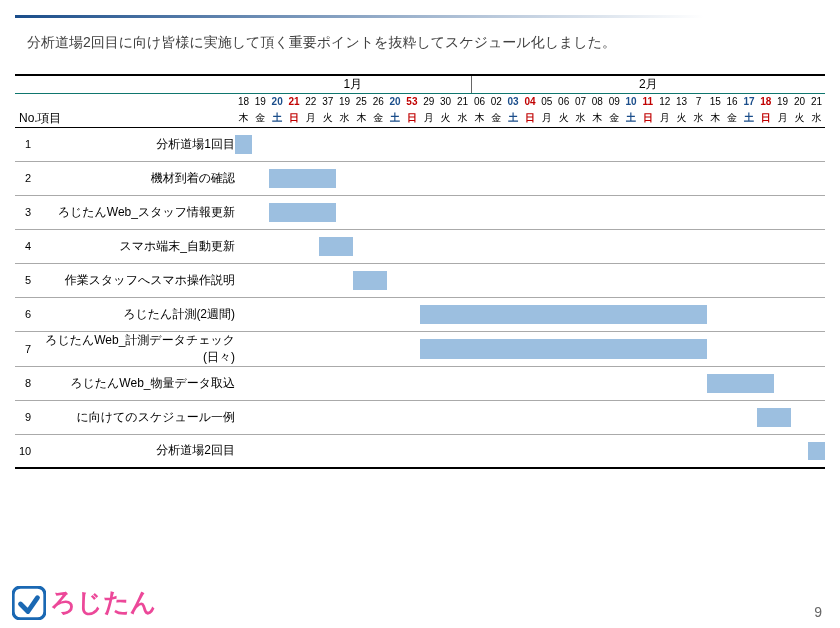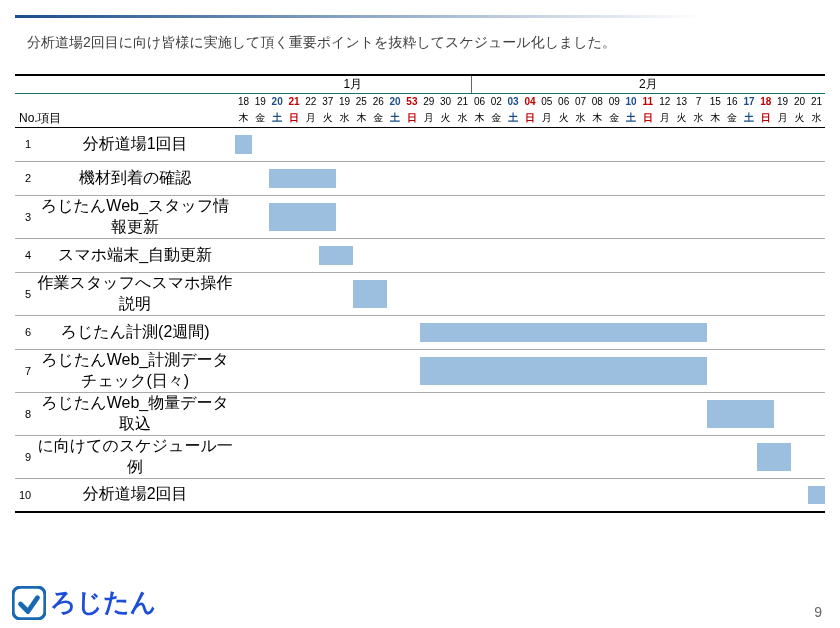--- a/index.html
+++ b/index.html
@@ -20,32 +20,32 @@
   .month-cell { text-align: center; font-size: 12px; padding: 2px 0; }
   .month-left-border { border-left: 1px solid #666; }
   .date-row td, .dow-row td { text-align: center; font-size: 10px; border: none; height: 16px; }
   .date-row td.no-cell { text-align: left; font-size: 11px; padding-left: 4px; }
   .dow-row { border-bottom: 1.5px solid #000; }
   .dow-row td.no-cell { text-align: left; font-size: 12px; padding-left: 4px; }
   td.sat { color: #1a4d8a; font-weight: 600; }
   td.sun { color: #c00000; font-weight: 600; }
   .task-row { height: 34px; border-bottom: 1px solid #aaa; }
   .task-row td.num { text-align: right; font-size: 11px; padding-right: 2px; }
-  .task-row td.task-name { text-align: center; font-size: 16px; padding-left: 2px; }
+  .task-row td.task-name { text-align: right; font-size: 12px; padding-left: 2px; }
   .task-row td.cell { position: relative; padding:0; }
   td.cell.fill::after {
     content: ""; position: absolute; top: 7px; bottom: 7px;
     left: 0; right: 0;
     background: #9cbfe0;
   }
   .row-top-border td { border-top: 2px solid #000; }
   .row-bottom-thick { border-bottom: 2.5px solid #000; }
   .footer { position: absolute; bottom: 8px; left: 12px; right: 18px; display: flex; justify-content: space-between; align-items: flex-end; }
   .brand { display: flex; align-items: center; gap: 4px; }
-  .brand-text { font-size: 26px; font-weight: 700; color: #1d4ed8; letter-spacing: 0px; }
+  .brand-text { font-size: 26px; font-weight: 700; color: #ec4899; letter-spacing: 0px; }
   .page-num { font-size: 14px; color: #666; }
 </style>
 </head>
 <body>
 
 <div class="slide">
   <div class="hrule"></div>
   <div class="subtitle">分析道場2回目に向け皆様に実施して頂く重要ポイントを抜粋してスケジュール化しました。</div>
 
 

